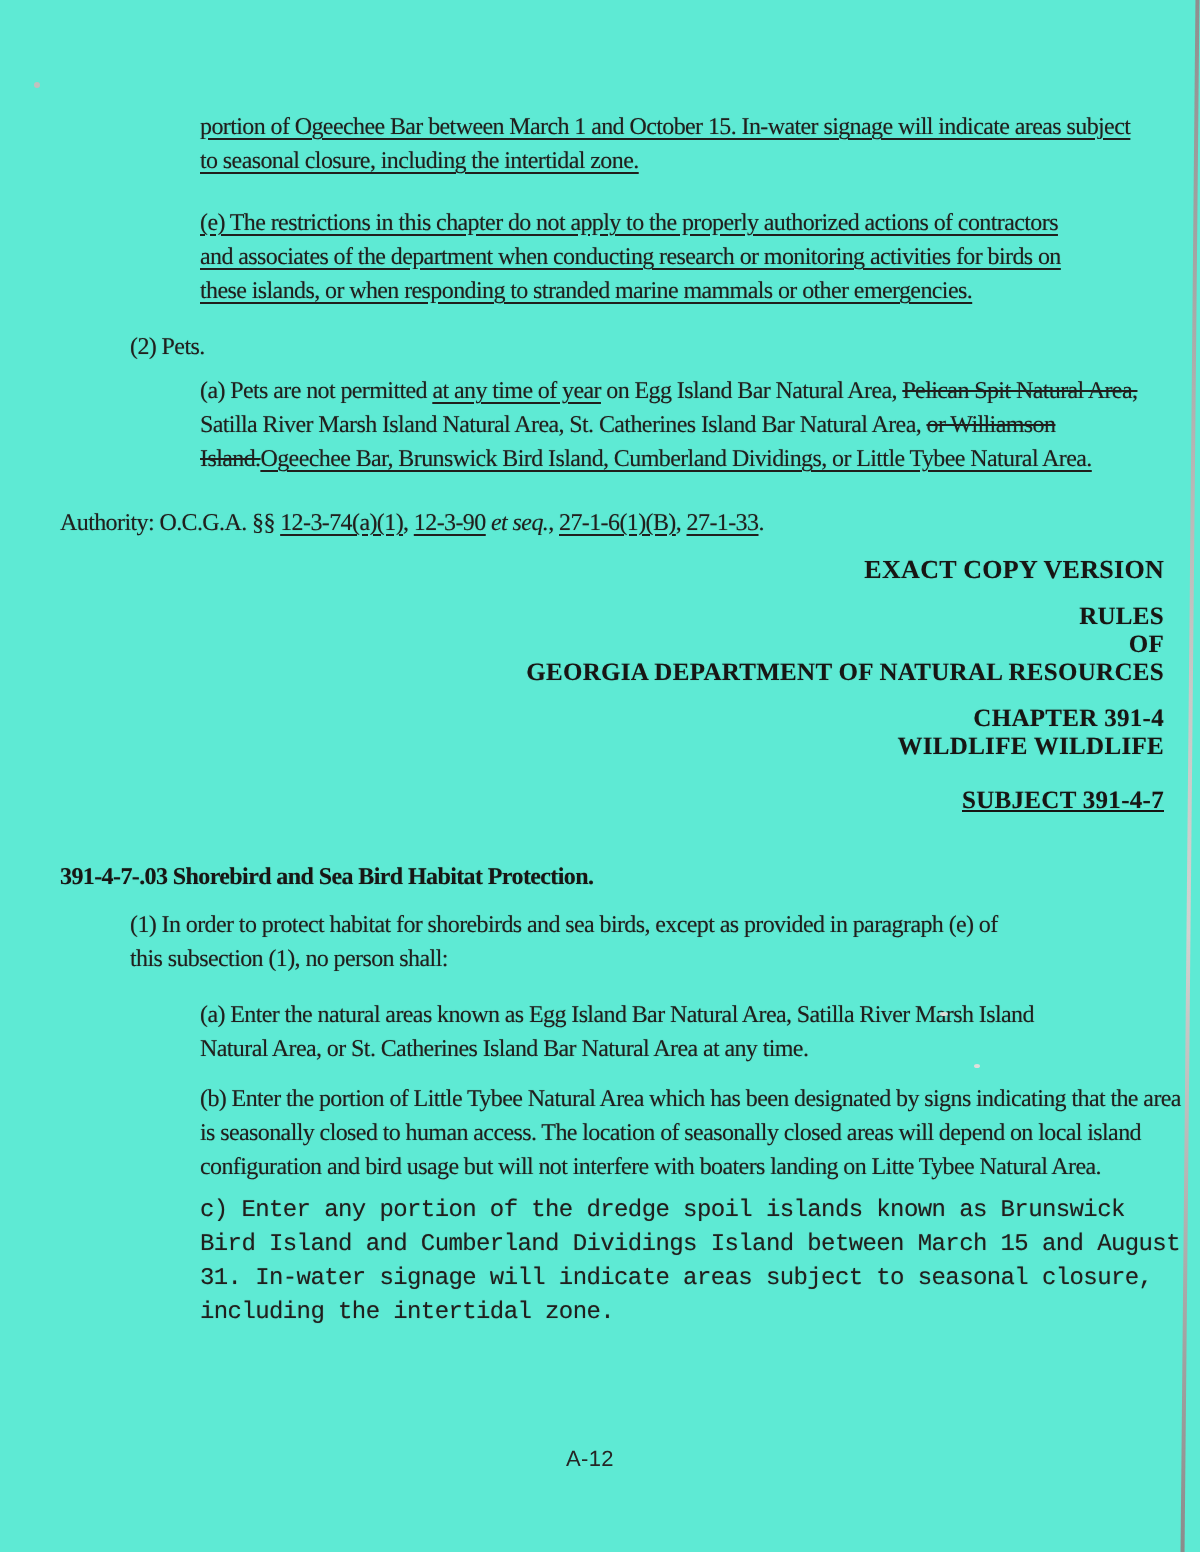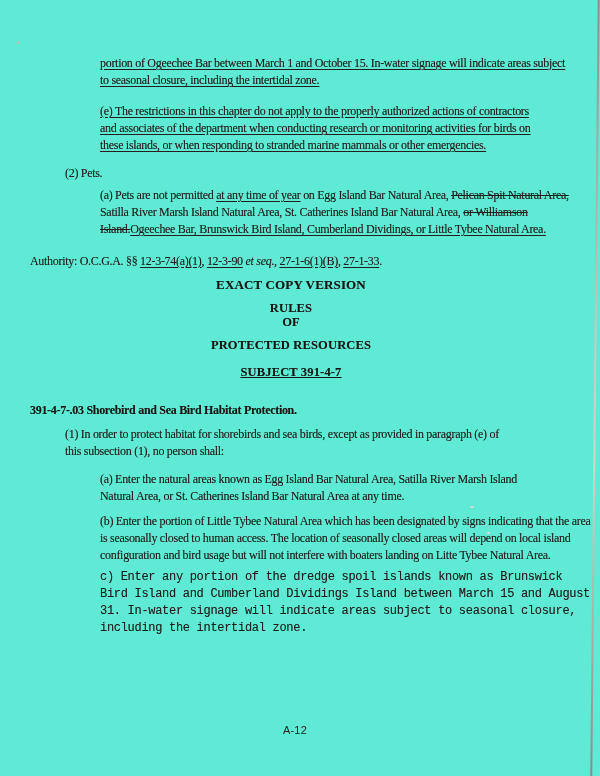--- a/index.html
+++ b/index.html
@@ -47,21 +47,21 @@
   .mb-13 { margin-bottom: 13px; }
   .mb-23 { margin-bottom: 23px; text-decoration: underline; }
   .mb-8  { margin-bottom: 8px; }
   
   .u-all { text-decoration: underline; text-underline-offset: 2px; }
   .seg-underline { text-decoration: underline; text-underline-offset: 2px; }
   .seg-strike { text-decoration: line-through; }
   .seg-italic { font-style: italic; }
   
   .center-block {
-    text-align: center;
+    text-align: right;
     margin-right: 18px;
     font-weight: bold;
     font-size: 12.5px;
     line-height: 14px;
     letter-spacing: 0.15px;
     color: #171614;
   }
   .exact-copy {
     font-size: 13px;
     line-height: 15px;
@@ -141,24 +141,26 @@
 
     <p class="col-indent w-pets-a mb-15"><span>(a) Pets are not permitted </span><span class="seg-underline">at any time of year</span><span> on Egg Island Bar Natural Area, </span><span class="seg-strike">Pelican Spit Natural Area,</span><span> Satilla River Marsh Island Natural Area, St. Catherines Island Bar Natural Area, </span><span class="seg-strike">or Williamson Island.</span><span class="seg-underline">Ogeechee Bar, Brunswick Bird Island, Cumberland Dividings, or Little Tybee Natural Area.</span></p>
 
     <p class="col-left mb-7"><span>Authority: O.C.G.A. §§ </span><span class="seg-underline">12-3-74(a)(1)</span><span>, </span><span class="seg-underline">12-3-90</span><span> </span><span class="seg-italic">et seq.</span><span>, </span><span class="seg-underline">27-1-6(1)(B)</span><span>, </span><span class="seg-underline">27-1-33</span><span>.</span></p>
 
     <div class="center-block exact-copy mb-9">EXACT COPY VERSION</div>
 
     <div class="center-block mb-9">
       <div>RULES</div>
       <div>OF</div>
+      <div>GEORGIA DEPARTMENT OF NATURAL RESOURCES</div>
     </div>
 
     <div class="center-block mb-13">
-      <div>PROTECTED RESOURCES</div>
+      <div>CHAPTER 391-4</div>
+      <div>WILDLIFE WILDLIFE</div>
     </div>
 
     <div class="center-block mb-23">
       <div>SUBJECT 391-4-7</div>
     </div>
 
     <p class="col-left rule-title mb-7">391-4-7-.03 Shorebird and Sea Bird Habitat Protection.</p>
 
     <p class="col-left w-intro mb-11">(1) In order to protect habitat for shorebirds and sea birds, except as provided in paragraph (e) of this subsection (1), no person shall:</p>
 

